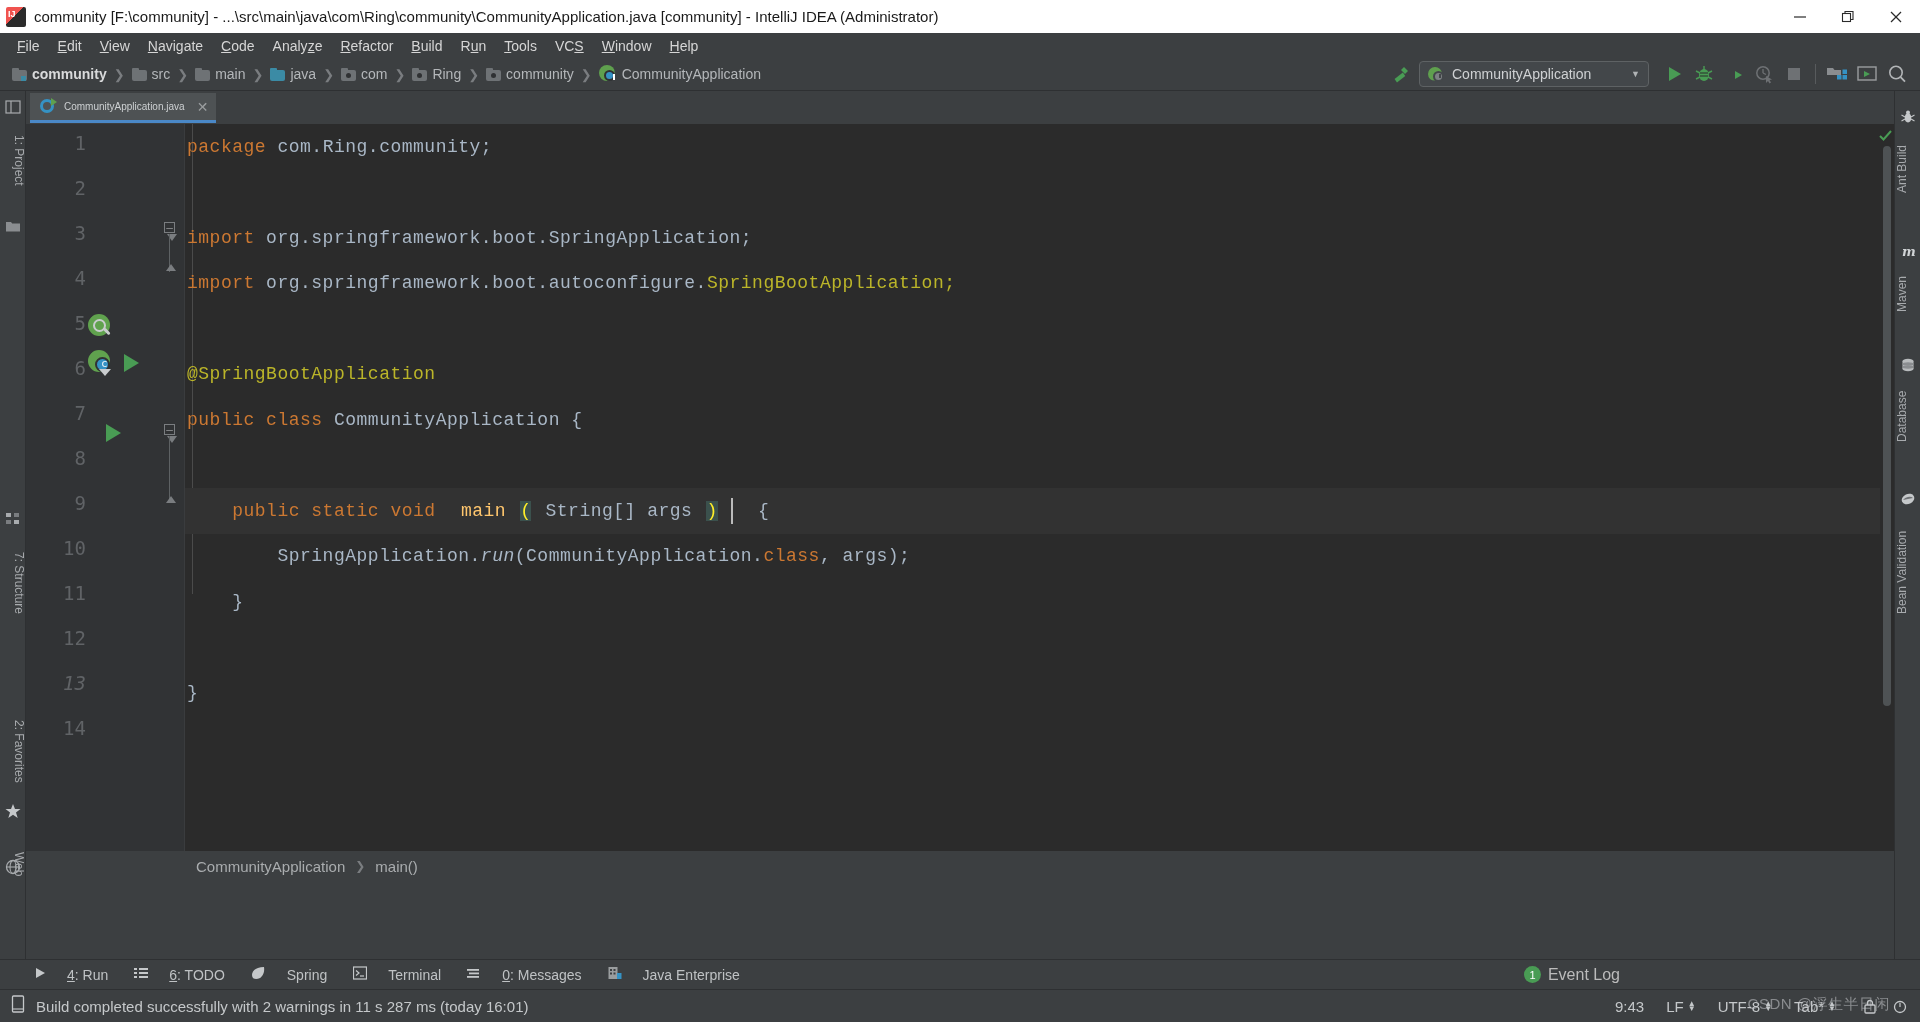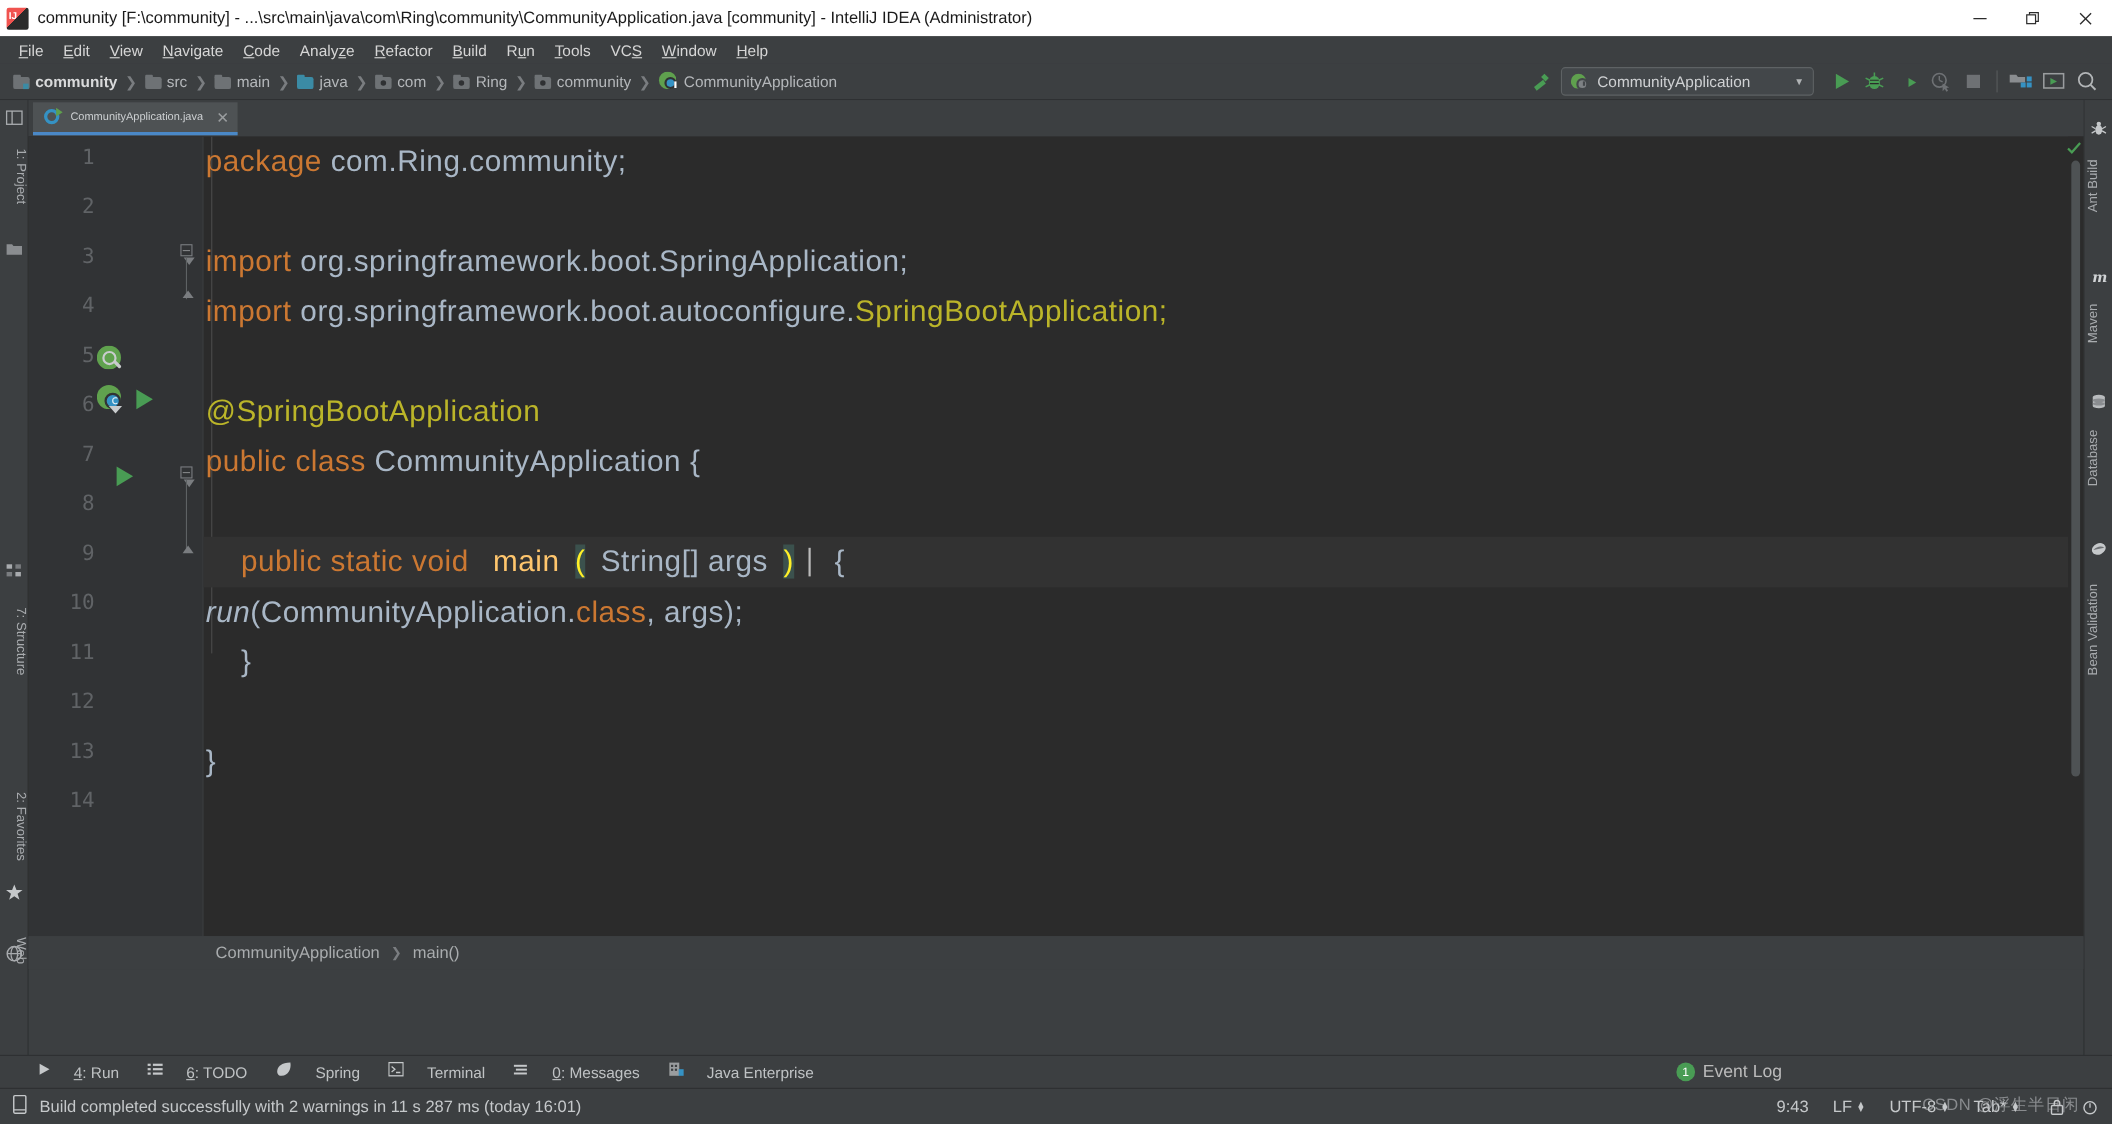--- a/index.html
+++ b/index.html
@@ -172,21 +172,21 @@
     position: relative; height: 45.5px; display: flex; align-items: center;
   }
   .line.current { background: #323232; }
   .lnum {
     position: absolute; left: 0; width: 60px; text-align: right;
     font-family: "DejaVu Sans Mono", monospace; font-size: 19px; color: #606366;
   }
   .gcell { position: absolute; height: 45.5px; }
 
   .codetext {
-    font-family: Liberation Sans, sans-serif; font-size: 27px;
+    font-family: Liberation Mono, monospace; font-size: 18px;
     white-space: pre; letter-spacing: 0.5px;
   }
   .kw { color: #cc7832; }
   .pl { color: #a9b7c6; }
   .ann { color: #bbb529; }
   .meth { color: #ffc66d; }
   .ital { font-style: italic; }
   .brk-hl { background: #3b514d; color: #ffef28; }
   .caret { display:inline-block; width:2px; height:26px; background:#bbbbbb; vertical-align:middle; margin-left:-1px;}
 
@@ -594,21 +594,21 @@
     <div class="lnum" style="top:98px;">3</div>
     <div class="lnum" style="top:143px;">4</div>
     <div class="lnum" style="top:188px;">5</div>
     <div class="lnum" style="top:233px;">6</div>
     <div class="lnum" style="top:278px;">7</div>
     <div class="lnum" style="top:323px;">8</div>
     <div class="lnum" style="top:368px;">9</div>
     <div class="lnum" style="top:413px;">10</div>
     <div class="lnum" style="top:458px;">11</div>
     <div class="lnum" style="top:503px;">12</div>
-    <div class="lnum" style="top:548px;">13</div>
+    <div class="lnum" style="top:548px;font-style:italic;">13</div>
     <div class="lnum" style="top:593px;">14</div>
 
     <div class="gcell" style="top:190px;left:62px;">
       <div class="springbean">
           <span class="leaf"></span>
           <span class="mag"></span>
           <span class="handle"></span>
         </div>
     </div>
     <div class="gcell" style="top:226px;left:62px;">
@@ -674,20 +674,21 @@
         <span class="codetext kw">    public static void </span>
         <span class="codetext meth">main</span>
         <span class="codetext brk-hl">(</span>
         <span class="codetext pl">String[] args</span>
         <span class="codetext brk-hl">)</span>
         <span class="caret"></span>
         <span class="codetext pl"> {</span>
       </div>
 
       <div class="line" style="padding-left:2px;">
+        <span class="codetext pl">        SpringApplication.</span>
         <span class="codetext pl ital">run</span>
         <span class="codetext pl">(CommunityApplication.</span>
         <span class="codetext kw">class</span>
         <span class="codetext pl">, args);</span>
       </div>
 
       <div class="line" style="padding-left:2px;">
         <span class="codetext pl">    }</span>
       </div>
 

